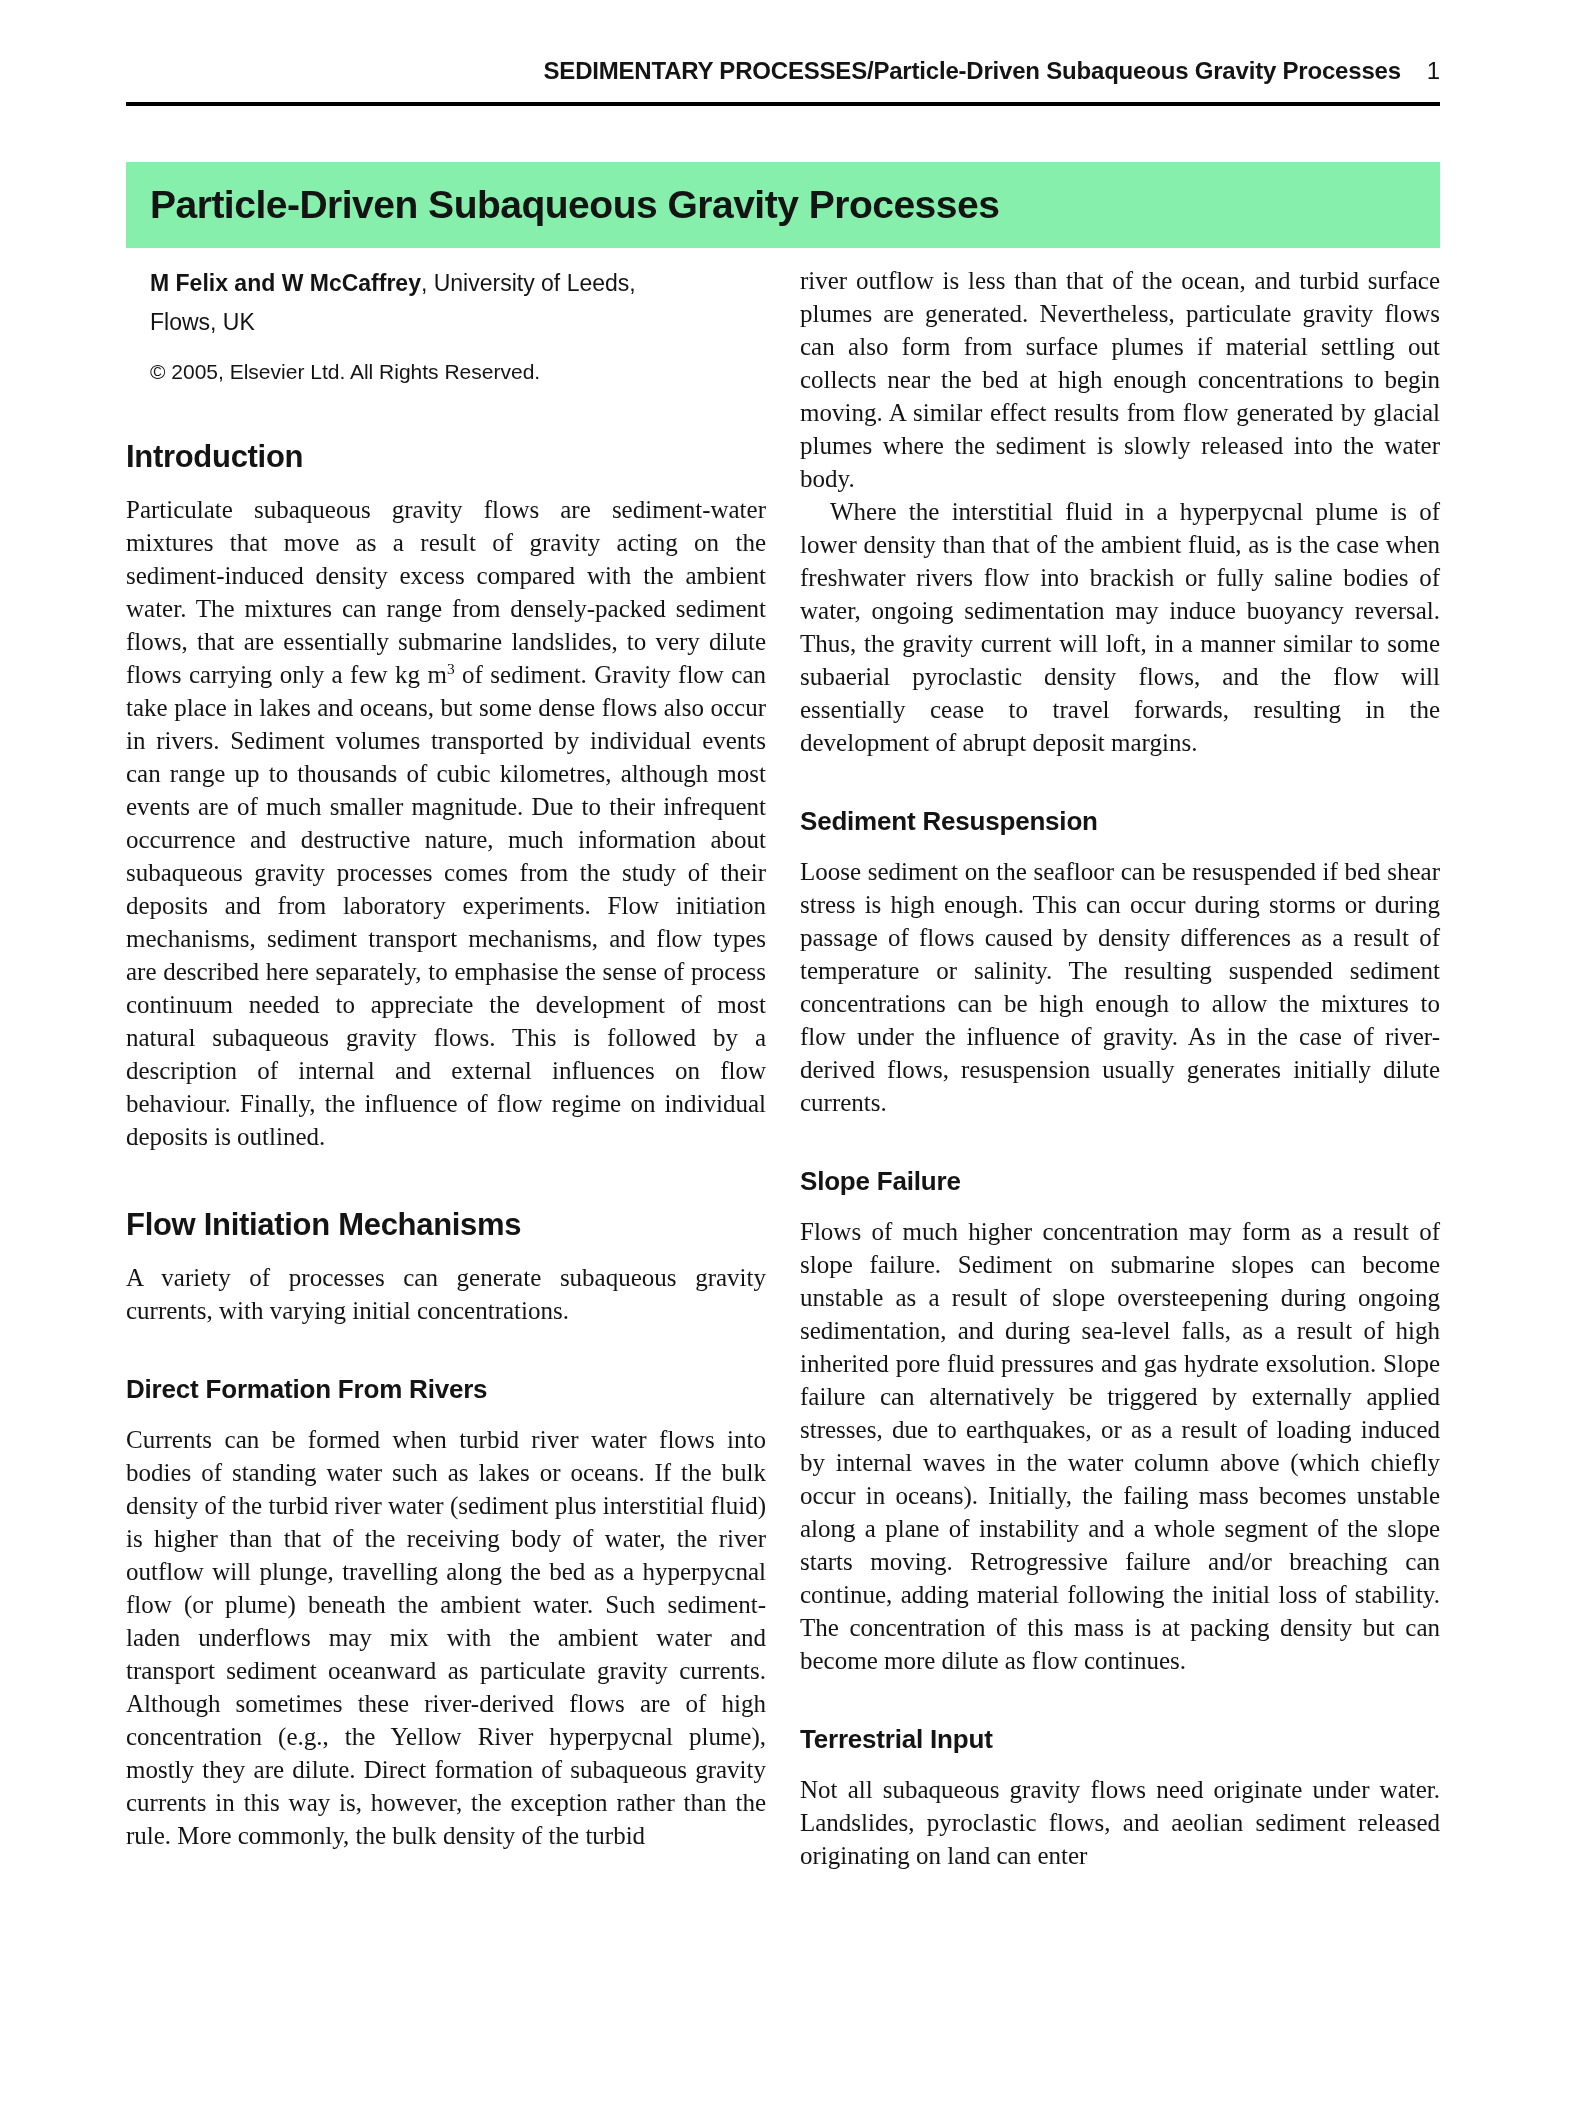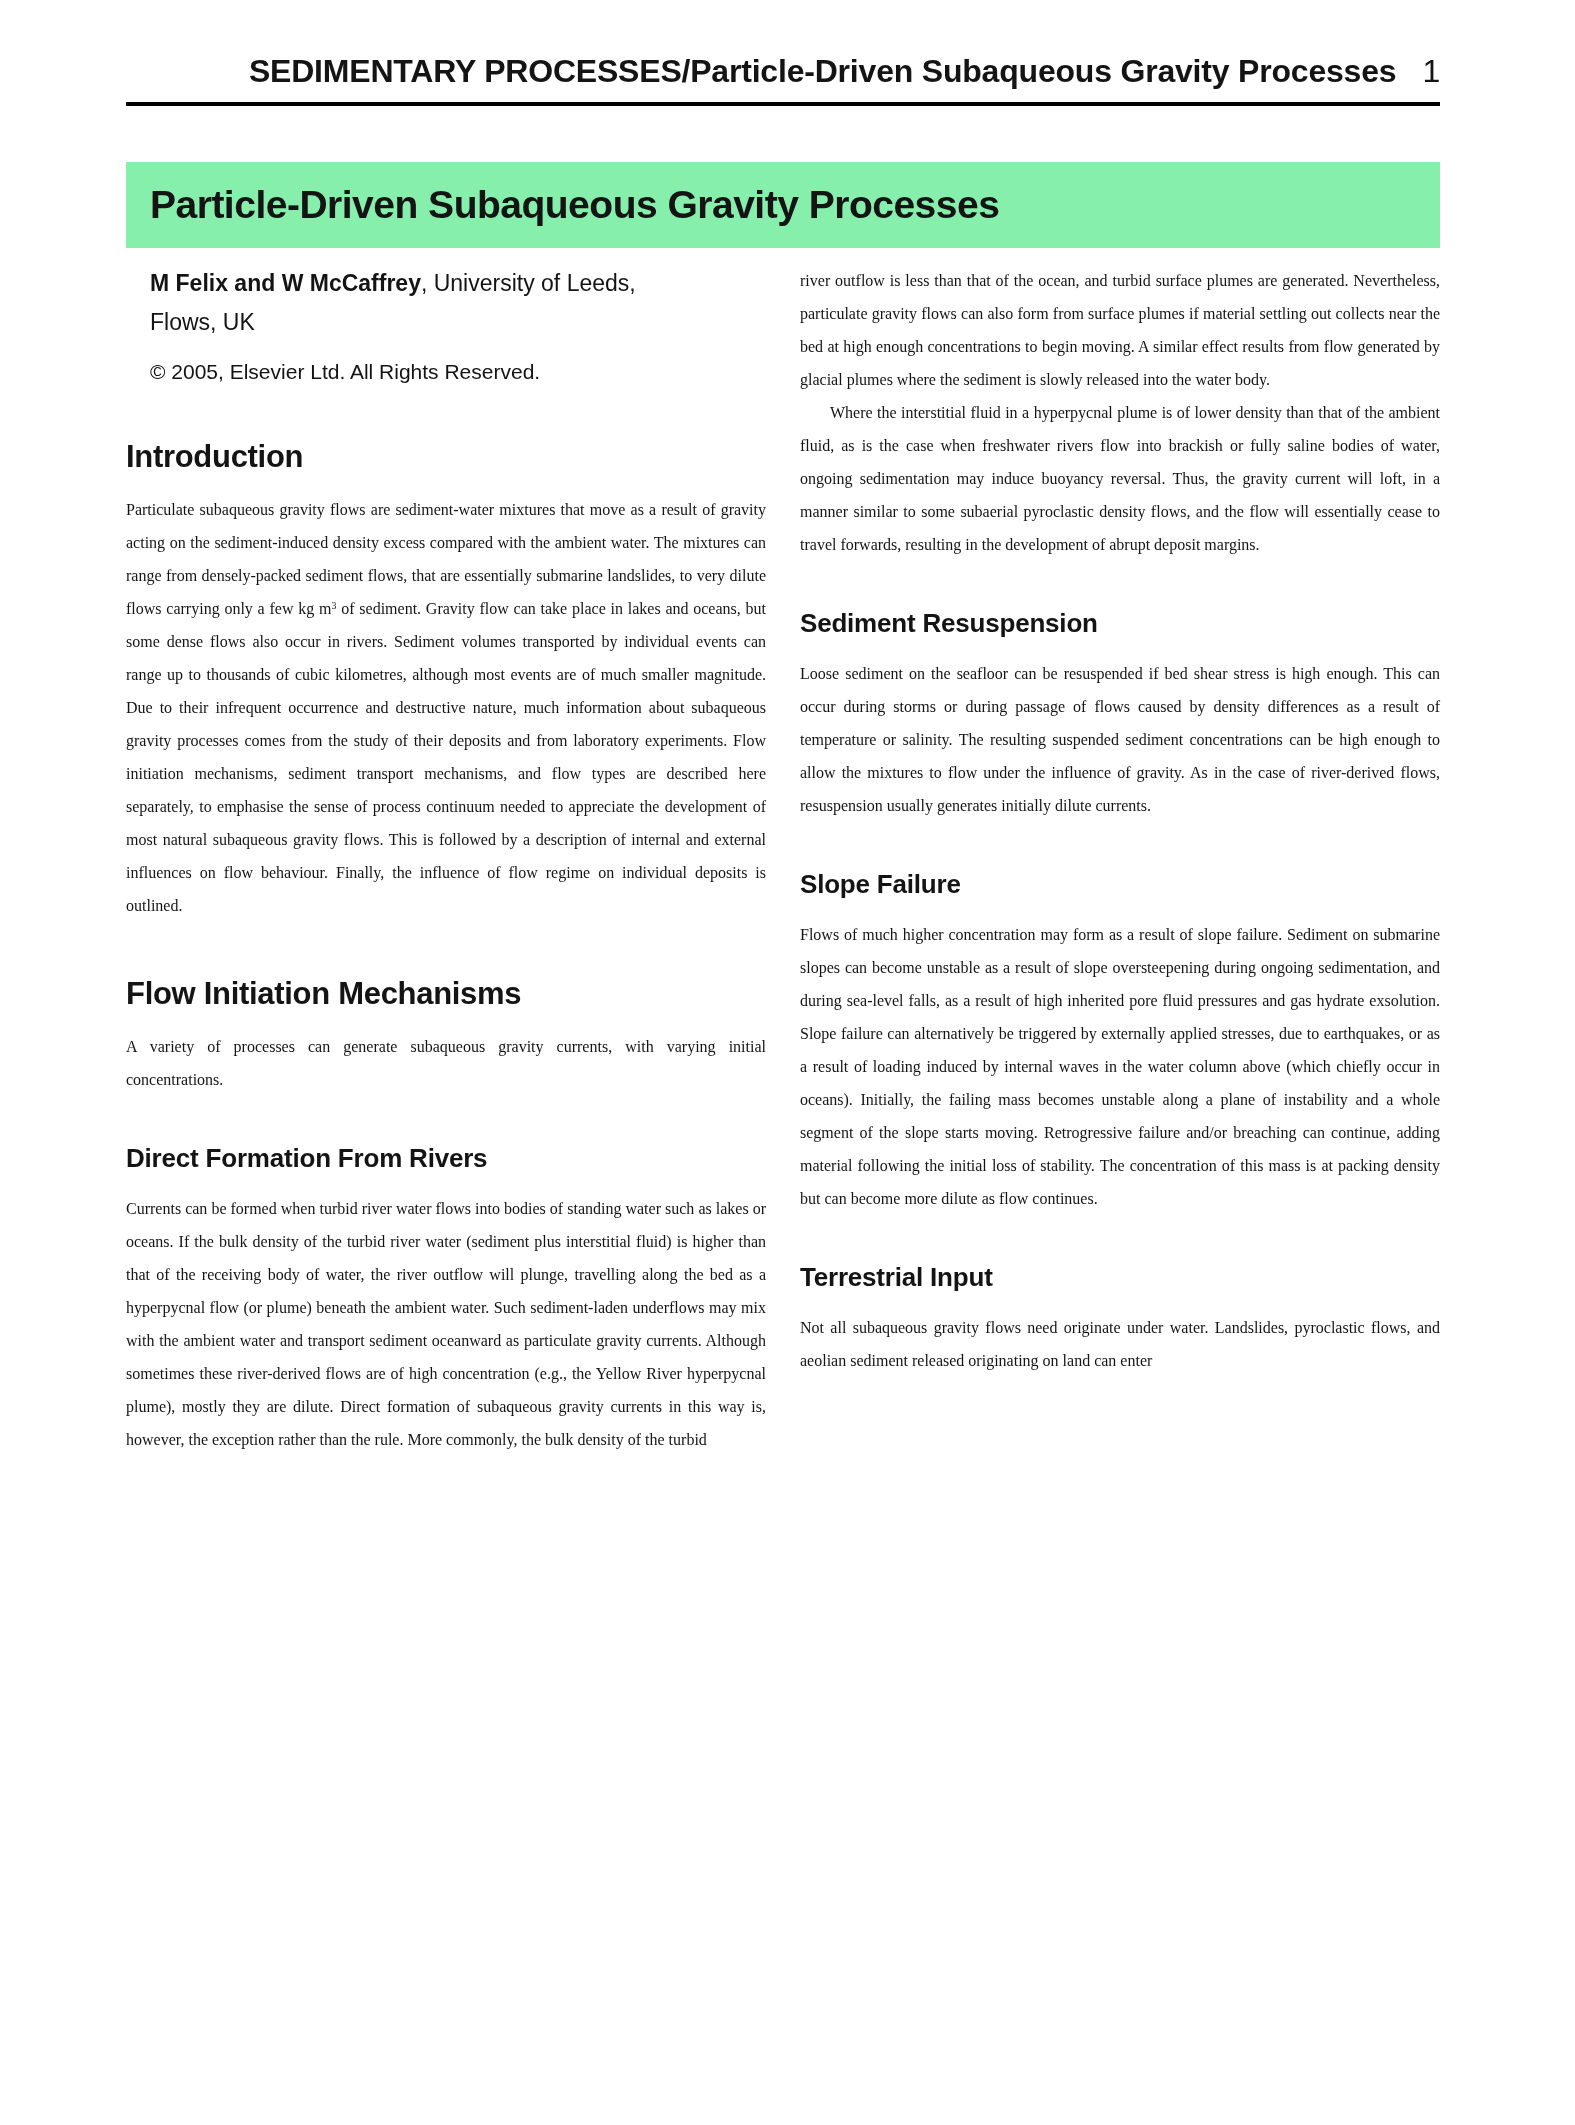--- a/index.html
+++ b/index.html
@@ -16,21 +16,21 @@
     margin-left: 126px;
     width: 1314px;
   }
   
   .running-header {
     padding-top: 56px;
     display: flex;
     justify-content: flex-end;
     align-items: baseline;
     font-family: "Liberation Sans", "DejaVu Sans", sans-serif;
-    font-size: 32px;
+    font-size: 24px;
     font-weight: bold;
     line-height: 30px;
     letter-spacing: -0.2px;
     white-space: nowrap;
   }
   .rh-page {
     font-weight: 400;
     margin-left: 26px;
   }
   .header-rule {
@@ -87,21 +87,21 @@
   .h2 {
     font-family: "Liberation Sans", "DejaVu Sans", sans-serif;
     font-size: 26px;
     font-weight: bold;
     letter-spacing: -0.2px;
     margin: 46px 0 0 0;
     line-height: 32px;
   }
   
   .body {
-    font-size: 16px;
+    font-size: 25px;
     line-height: 33px;
     text-align: justify;
     margin: 18px 0 0 0;
   }
   .body.no-gap { margin-top: 0; }
   .body.indent { margin-top: 0; text-indent: 30px; }
   sup.unit-sup {
     font-size: 0.62em;
     line-height: 0;
     vertical-align: baseline;

